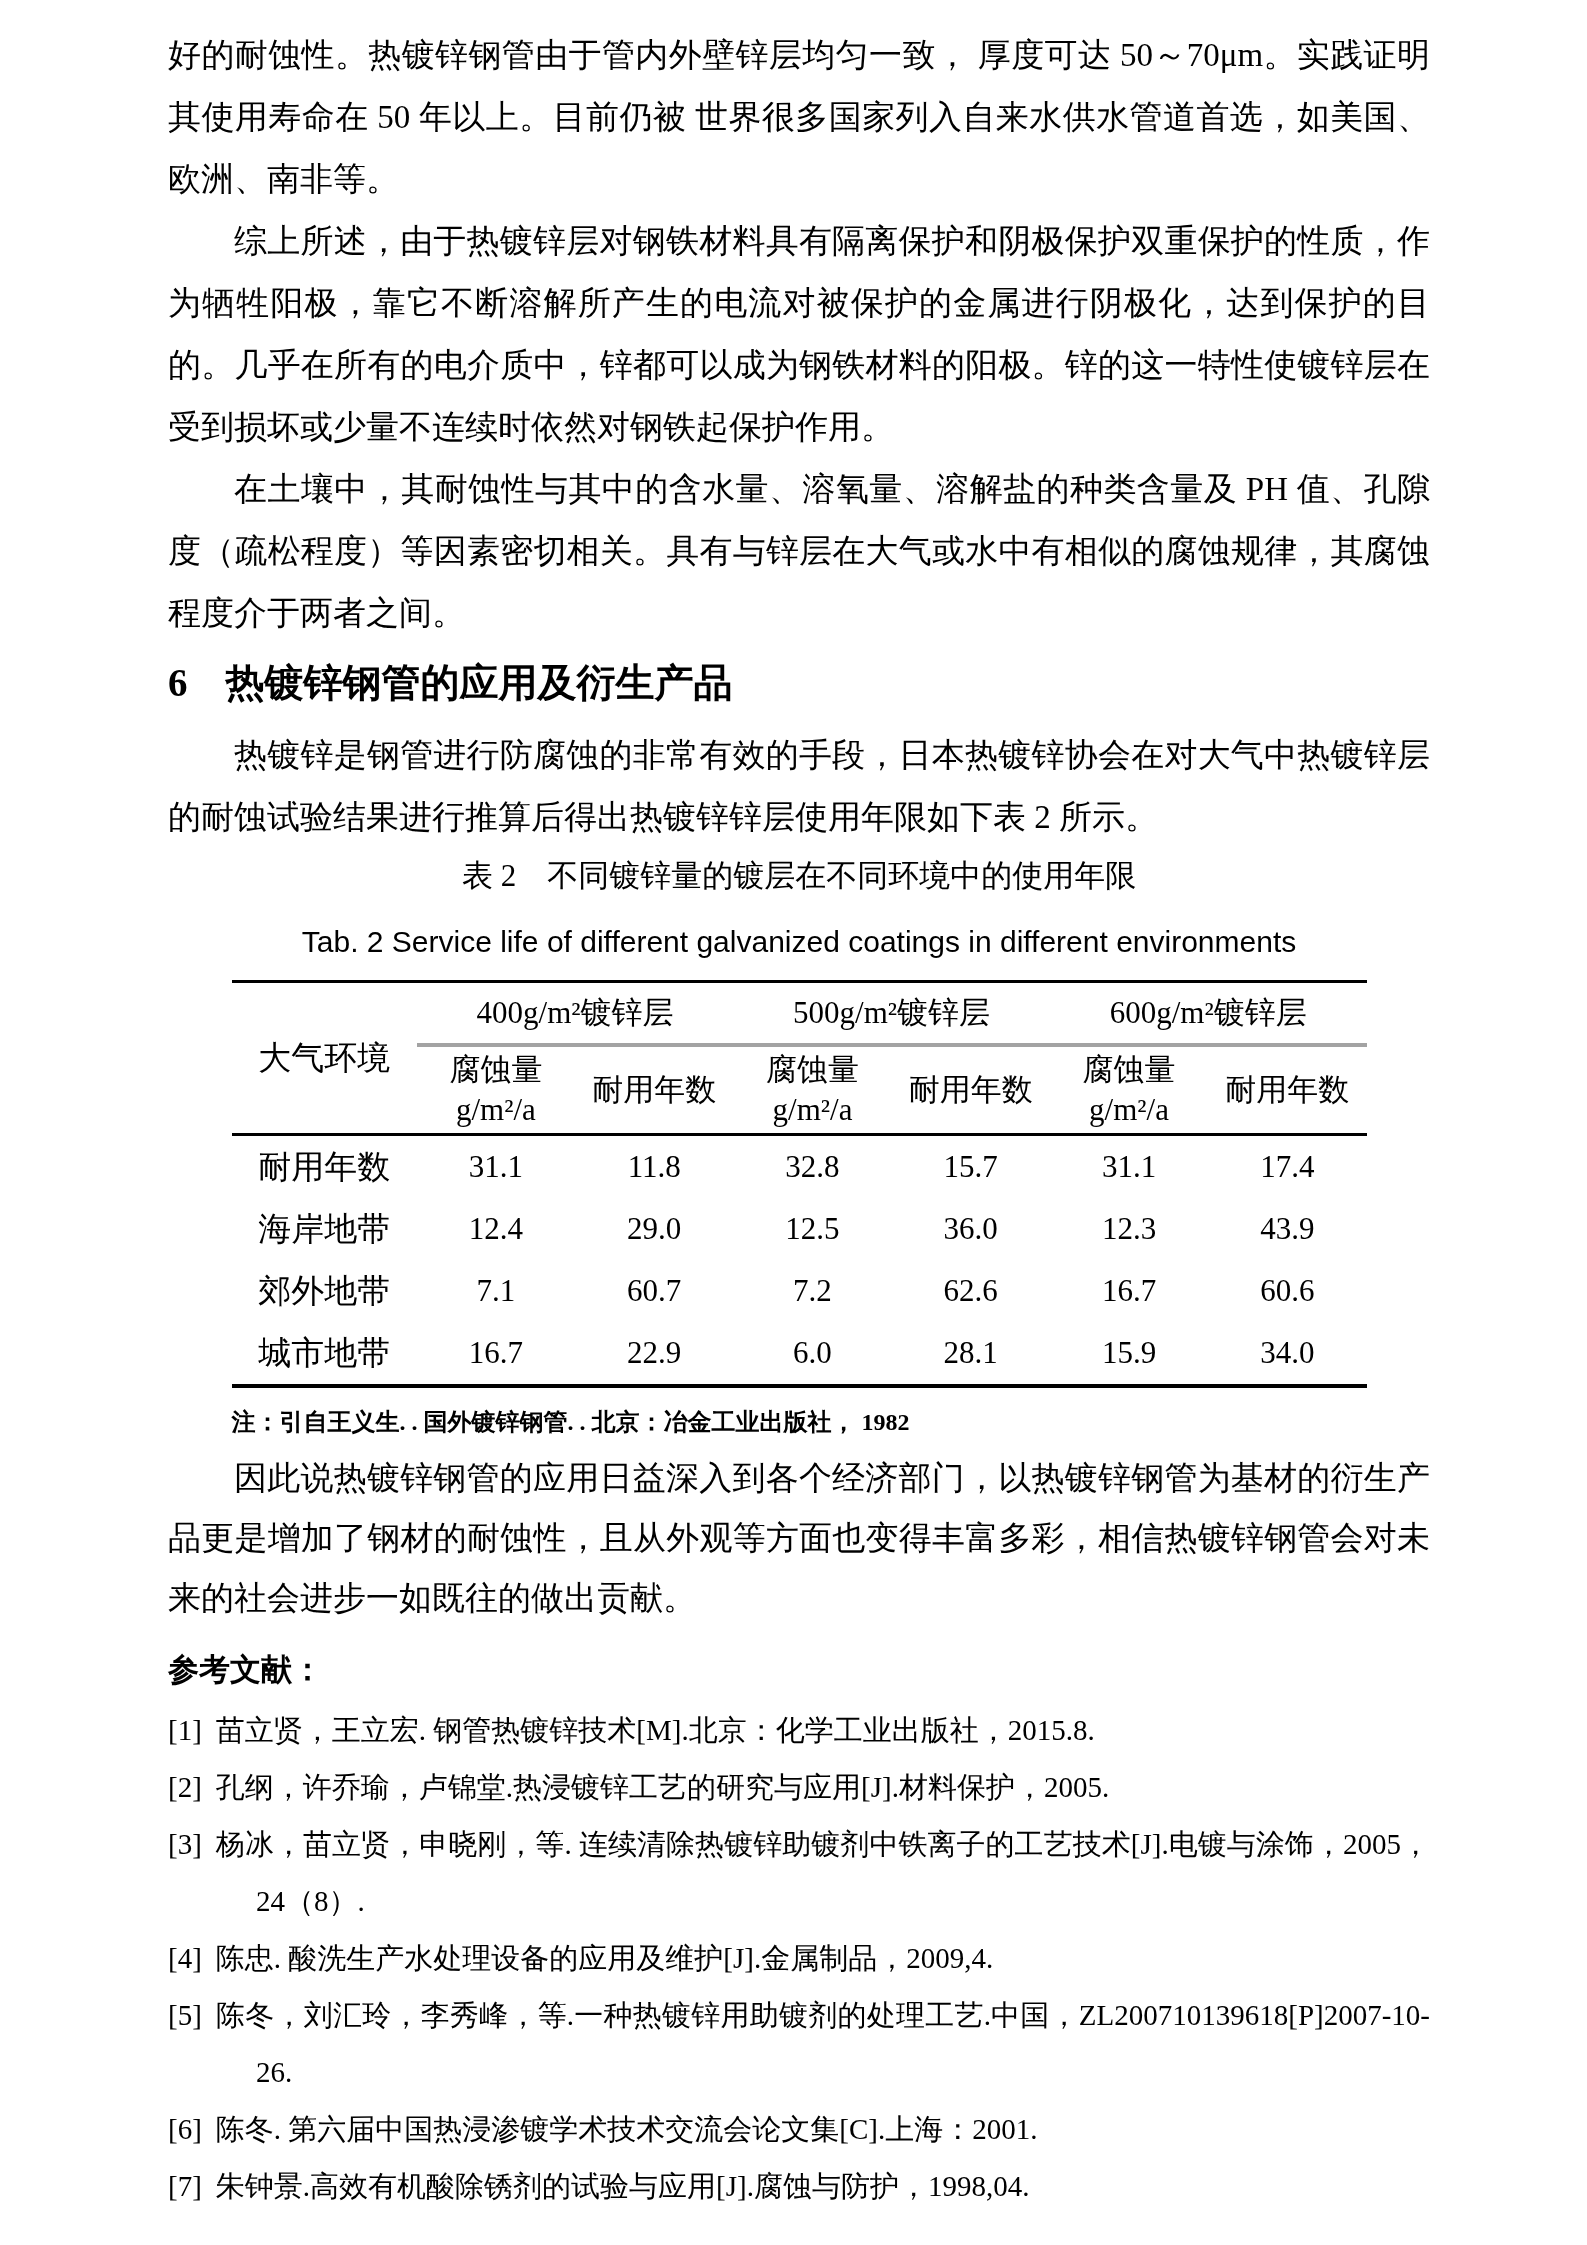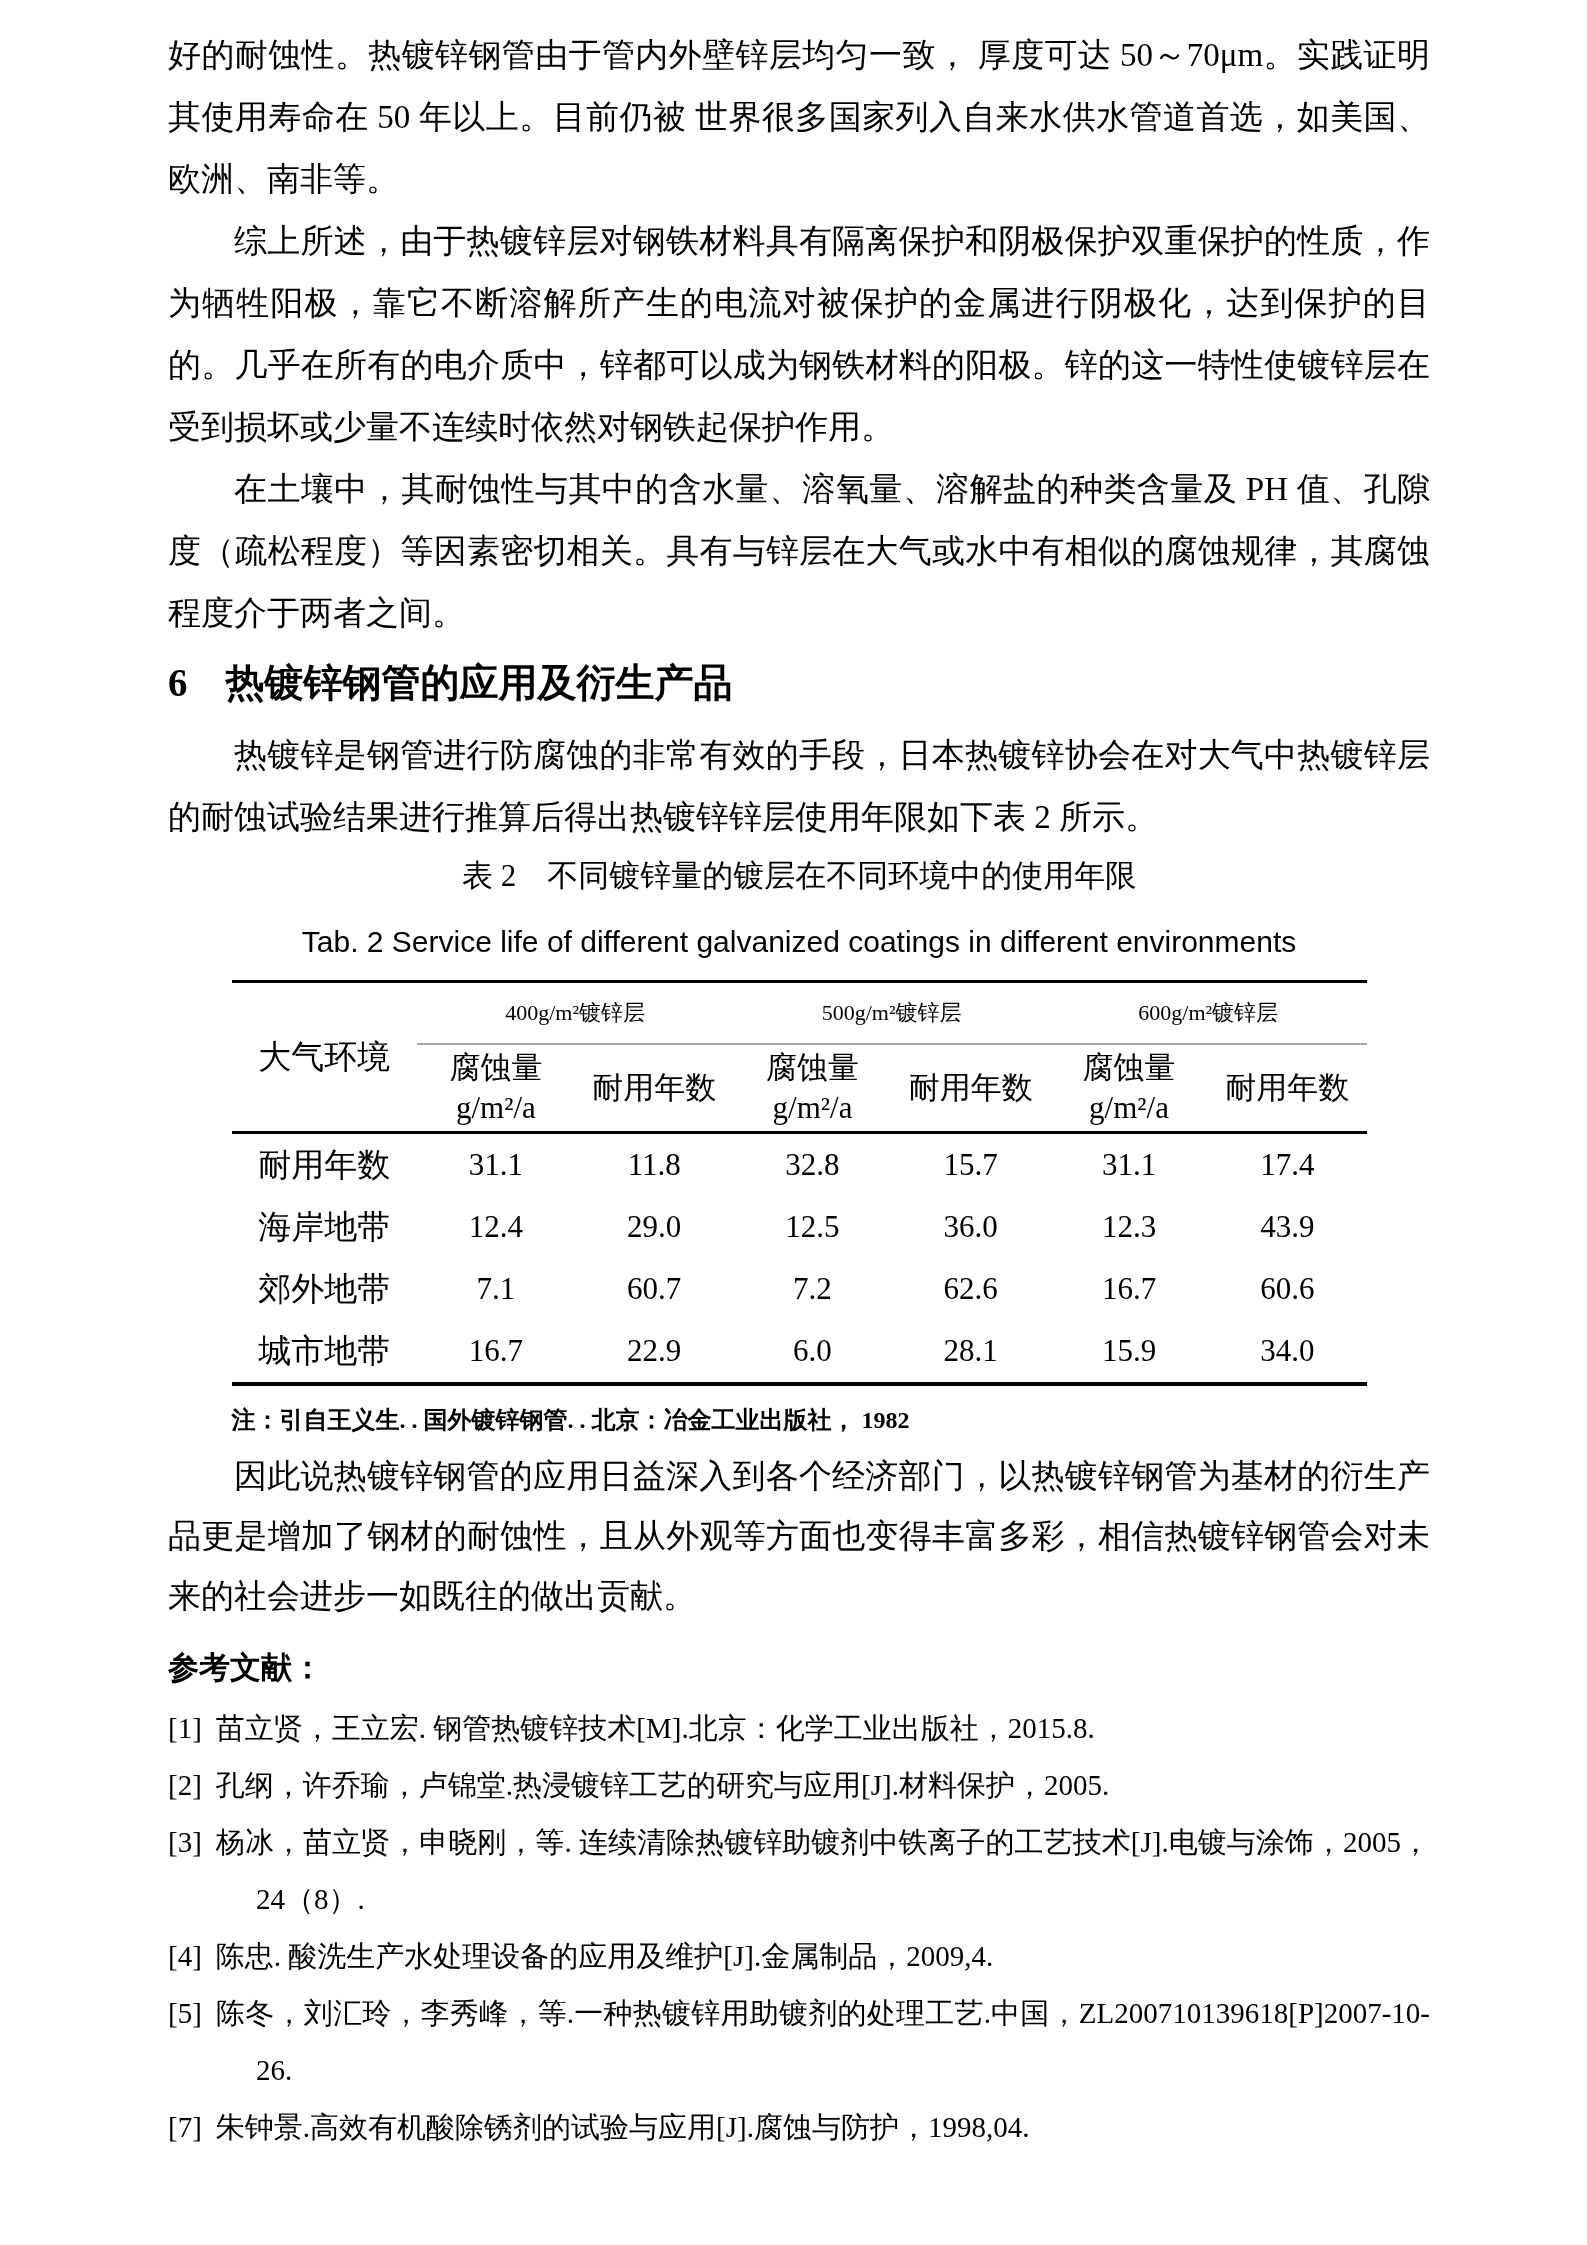--- a/index.html
+++ b/index.html
@@ -58,23 +58,23 @@
     text-align:center;
     padding:0;
   }
   th.env-cell{
     border-bottom:3px solid #000;
     vertical-align:middle;
     font-size:33px;
   }
   th.grp-cell{
     height:60px;
-    border-bottom:2px solid #a3a3a3;
+    border-bottom:4px solid #a3a3a3;
     vertical-align:middle;
-    font-size:22px;
+    font-size:31px;
   }
   th.sub-cell{
     height:86px;
     border-bottom:3px solid #000;
     vertical-align:middle;
     line-height:40px;
   }
   td.env-name{font-size:33px;}
   tbody td{height:62px;vertical-align:middle;}
   .table-note{
@@ -216,17 +216,20 @@
     <div class="ref-item">
       <span class="ref-label">[3]</span><span>杨冰，苗立贤，申晓刚，等. 连续清除热镀锌助镀剂中铁离子的工艺技术[J].电镀与涂饰，2005，24（8）.</span>
     </div>
     <div class="ref-item">
       <span class="ref-label">[4]</span><span>陈忠. 酸洗生产水处理设备的应用及维护[J].金属制品，2009,4.</span>
     </div>
     <div class="ref-item">
       <span class="ref-label">[5]</span><span>陈冬，刘汇玲，李秀峰，等.一种热镀锌用助镀剂的处理工艺.中国，ZL200710139618[P]2007-10-26.</span>
     </div>
     <div class="ref-item">
+      <span class="ref-label">[6]</span><span>陈冬. 第六届中国热浸渗镀学术技术交流会论文集[C].上海：2001.</span>
+    </div>
+    <div class="ref-item">
       <span class="ref-label">[7]</span><span>朱钟景.高效有机酸除锈剂的试验与应用[J].腐蚀与防护，1998,04.</span>
     </div>
   </div>
 
 </div>
 
 </body></html>

